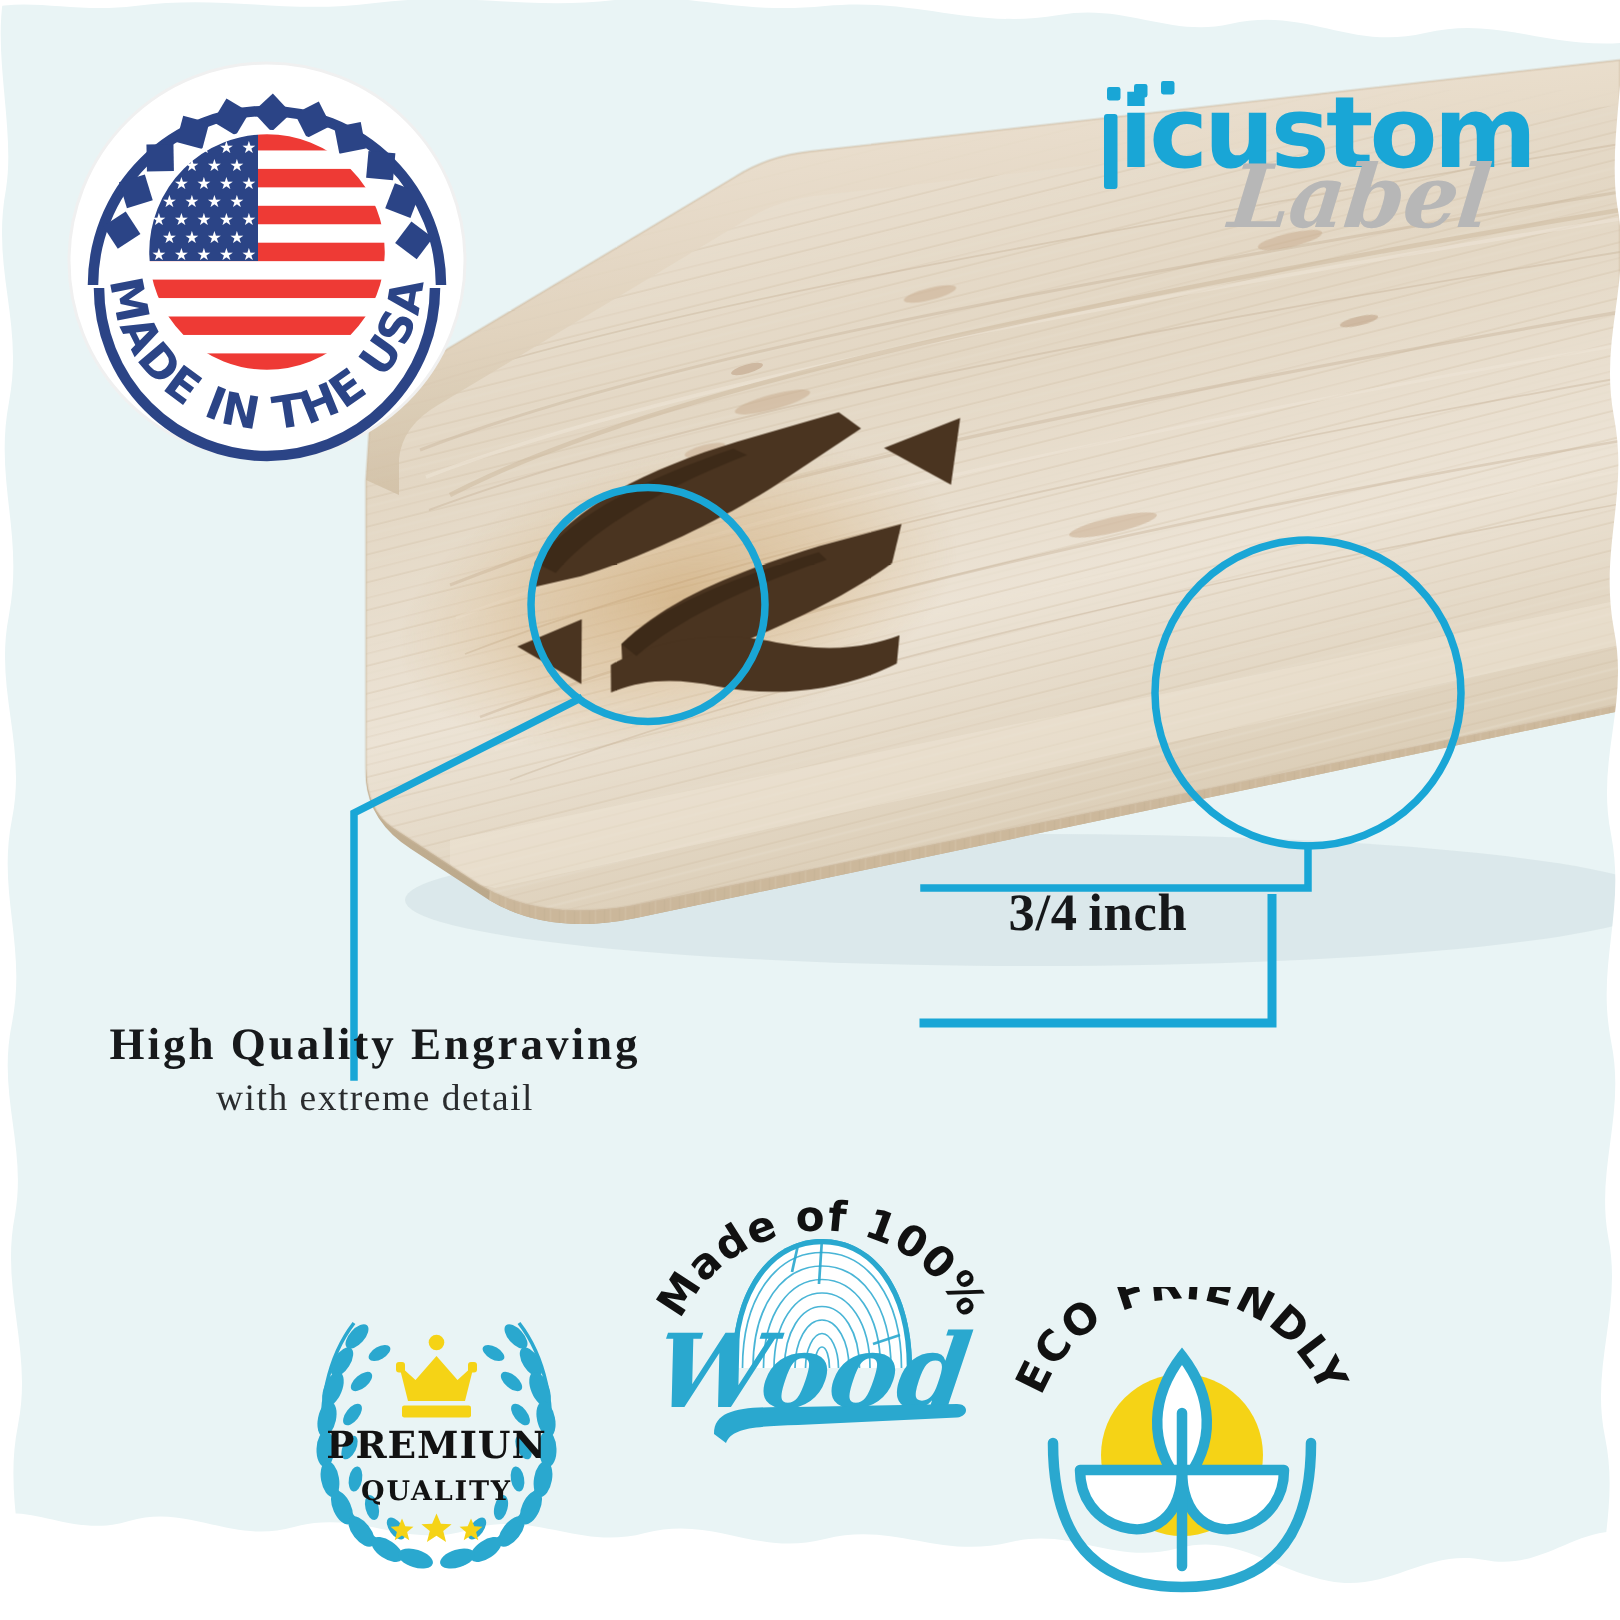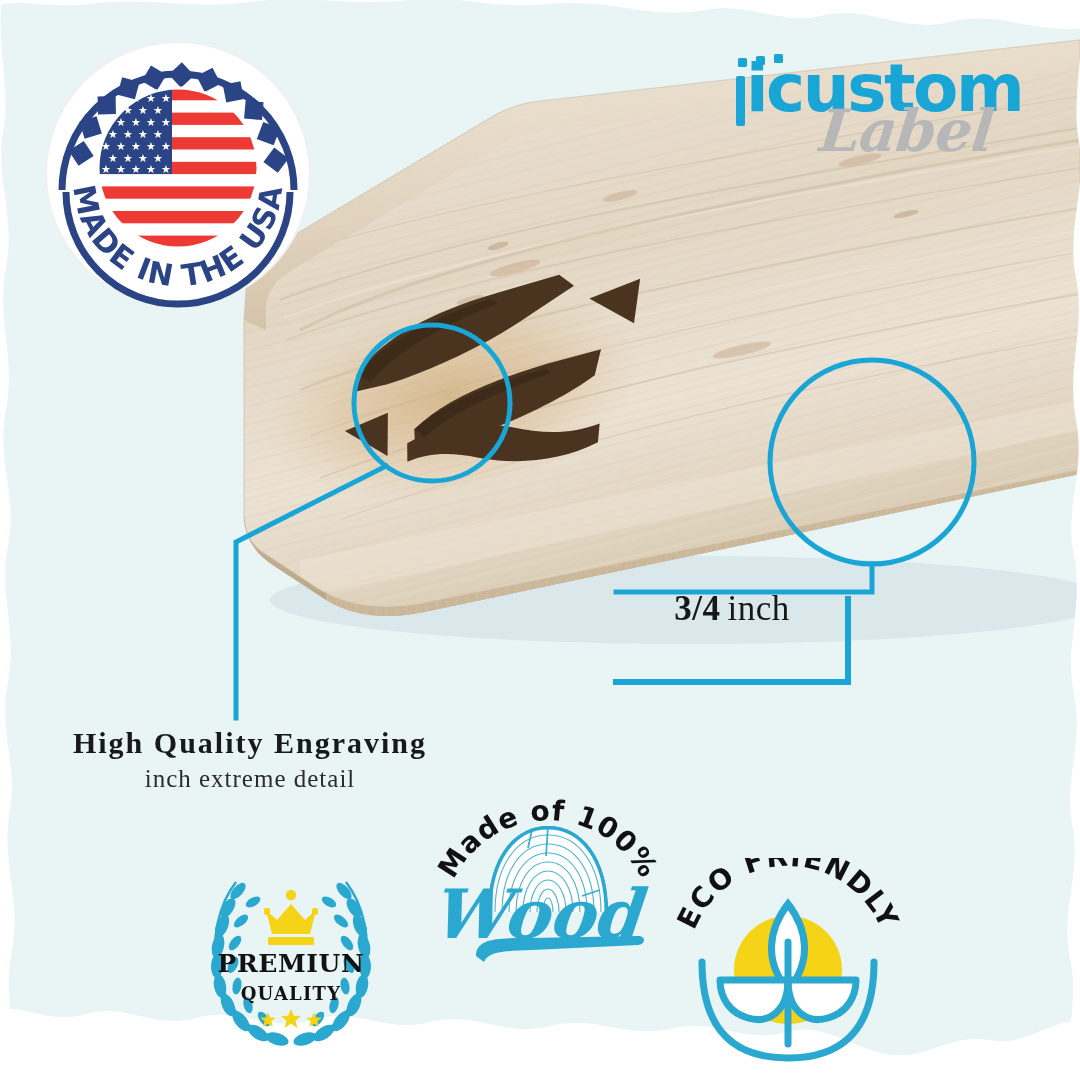--- a/index.html
+++ b/index.html
@@ -32,27 +32,27 @@
 
   
   .thickness-block{
     position:absolute;left:612px;top:588px;width:240px;
     text-align:center;color:#16181a;
   }
   .thickness-line1{
     font-size:35px;line-height:42px;letter-spacing:.5px;white-space:nowrap;
   }
   .thickness-line1 .num{font-weight:700;margin-top:28px;}
-  .thickness-line1 .unit{font-weight:400;margin-left:7px;text-align:right;}
+  .thickness-line1 .unit{font-weight:700;margin-left:7px;text-align:right;}
   .thickness-line2{
     font-size:35px;line-height:44px;font-weight:700;letter-spacing:1.2px;
   }
 
   .engrave-block{
-    position:absolute;left:20px;top:724px;width:460px;text-align:center;color:#17191b;
+    position:absolute;left:20px;top:678px;width:460px;text-align:center;color:#17191b;
   }
   .engrave-title{
     font-size:30px;font-weight:700;letter-spacing:2.0px;line-height:38px;white-space:nowrap;
   }
   .engrave-sub{
     font-size:25px;font-weight:400;letter-spacing:1.0px;line-height:34px;color:#2a2c2e;
   }
 
   
   .brand{position:absolute;left:724px;top:38px;width:330px;height:128px;}
@@ -254,21 +254,21 @@
   </svg>
 
   <div class="thickness-block">
     <div class="thickness-line1">
       <span class="num">3/4</span><span class="unit">inch</span>
     </div>
   </div>
 
   <div class="engrave-block">
     <div class="engrave-title">High Quality Engraving</div>
-    <div class="engrave-sub">inch extreme detail</div>
+    <div class="engrave-sub">with extreme detail</div>
   </div>
 
   <div class="brand">
     <svg class="brand-dots" width="70" height="34" viewBox="0 0 70 34">
       <rect x="2" y="8" width="9" height="9" rx="1.6" fill="#19a6d6"></rect>
       <rect x="20" y="6" width="9" height="9" rx="1.6" fill="#19a6d6"></rect>
       <rect x="38" y="4" width="9" height="9" rx="1.6" fill="#19a6d6"></rect>
     </svg>
     <svg width="330" height="128" viewBox="0 0 330 128" style="position:absolute;left:0;top:0;">
       <rect x="12" y="38" width="9" height="50" rx="2" fill="#19a6d6"></rect>

